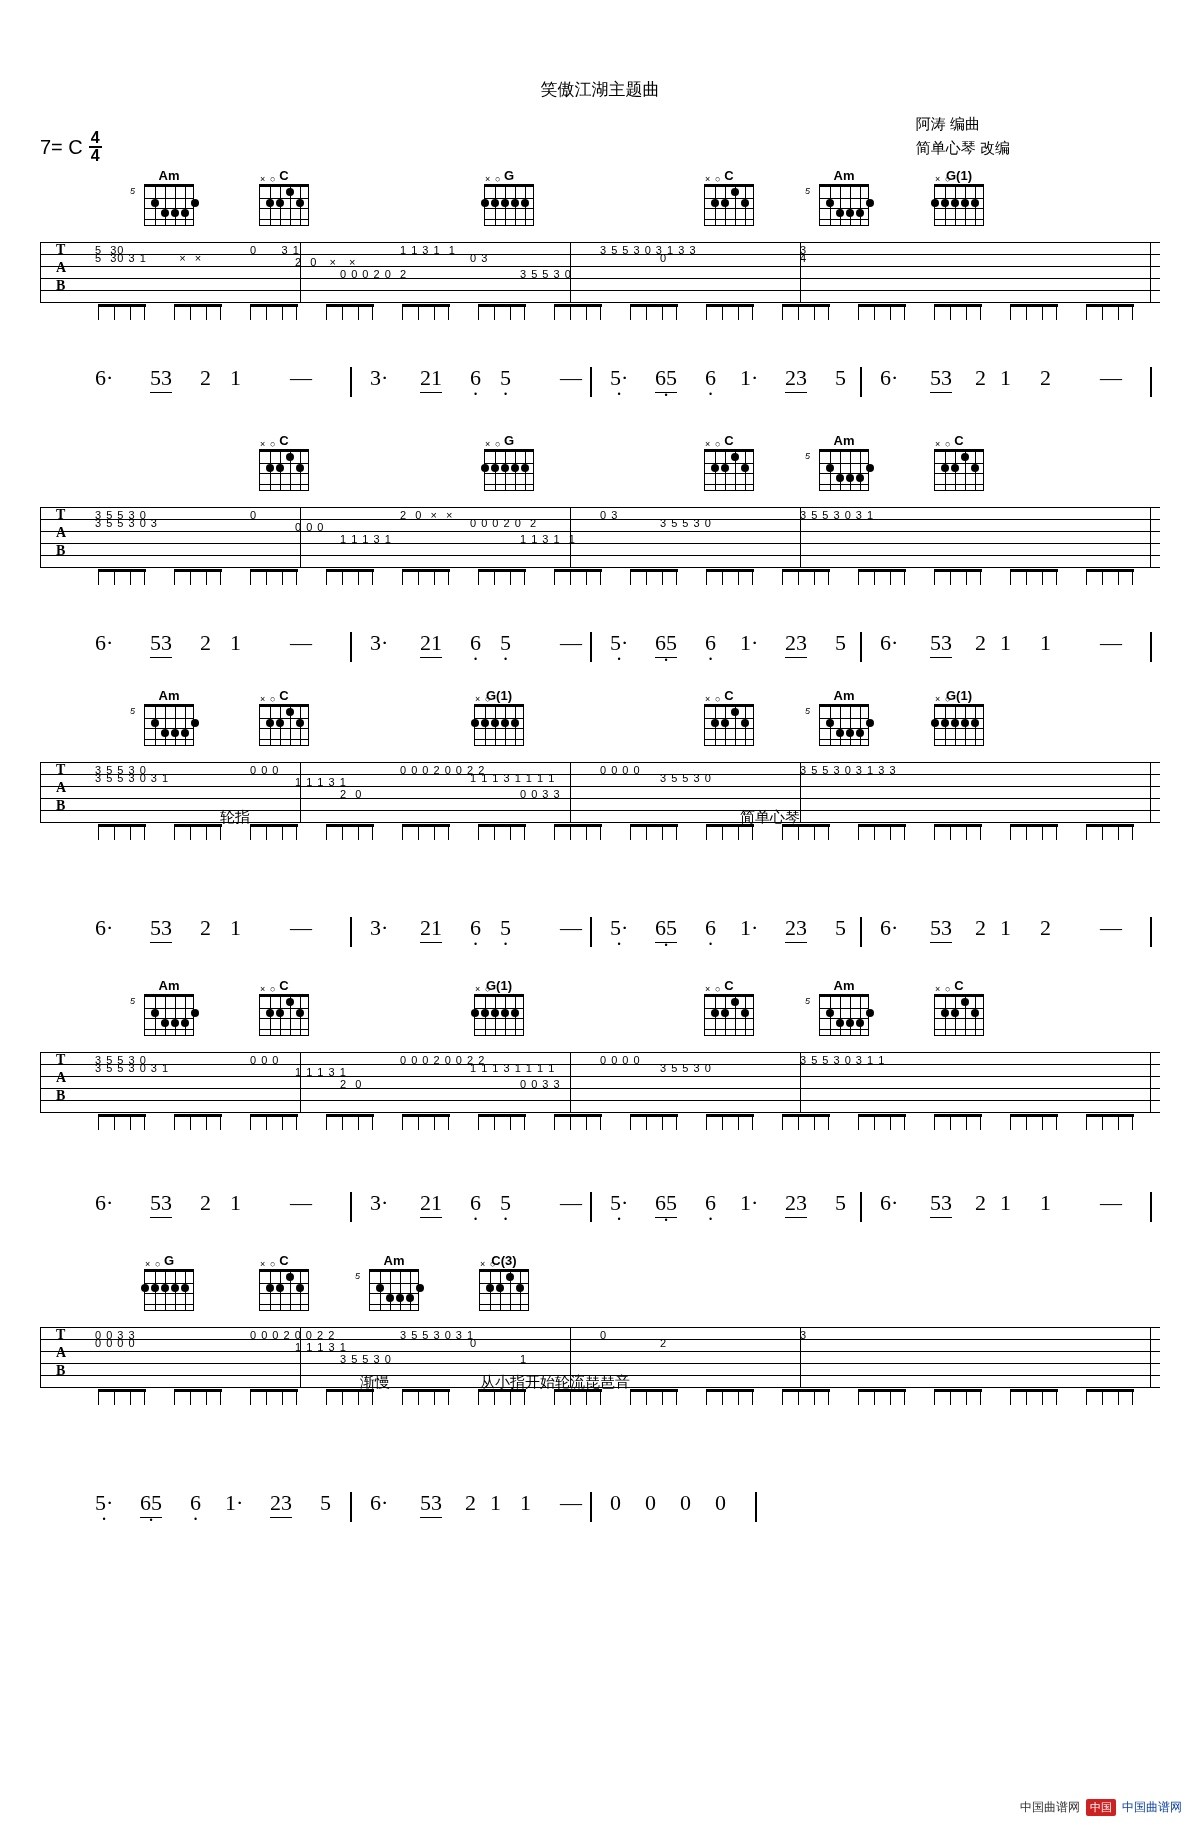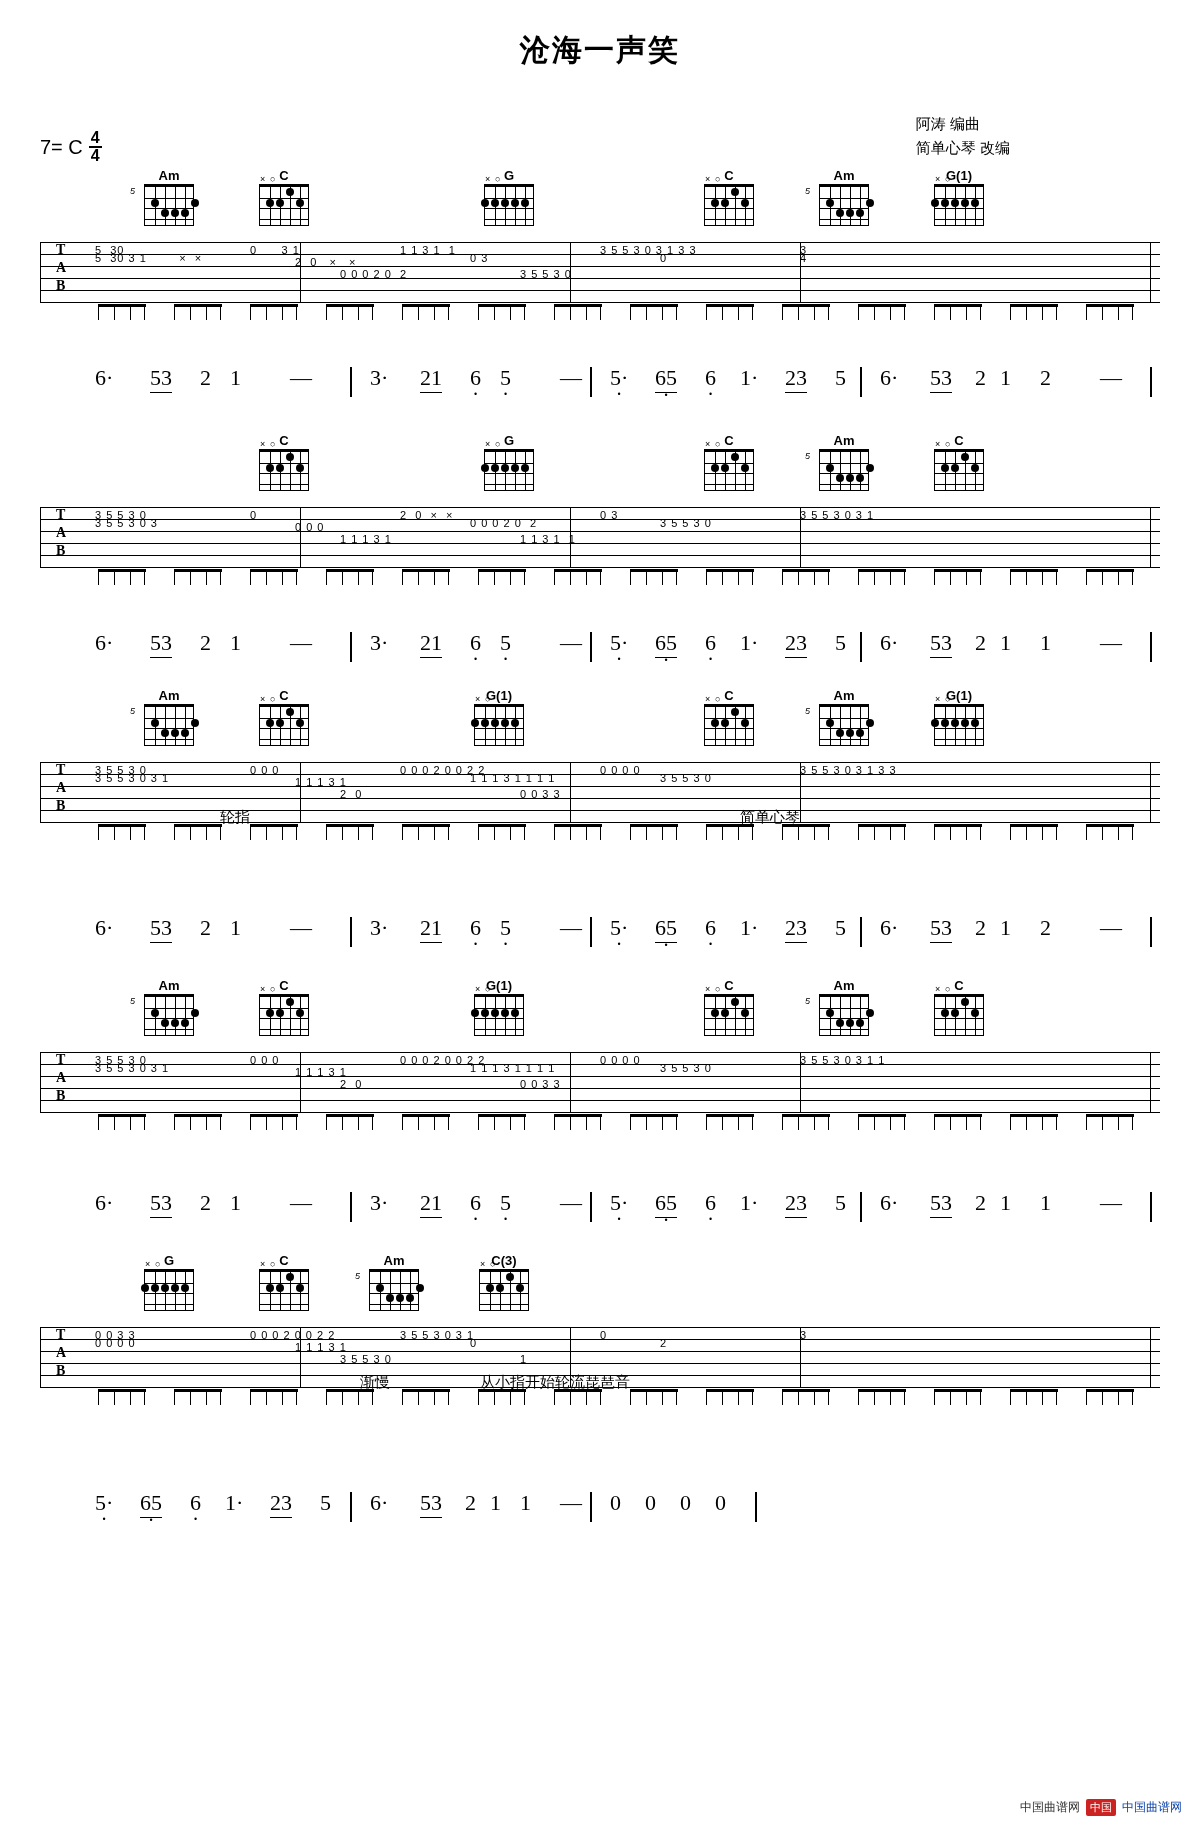--- a/index.html
+++ b/index.html
@@ -62,21 +62,21 @@
   .annot{position:absolute;font-size:15px;}
   .footer{position:absolute;right:18px;bottom:10px;font-size:12px;color:#333;display:flex;align-items:center;gap:6px;}
   .footer .logo{background:#cc2222;color:#fff;font-size:11px;padding:1px 4px;border-radius:2px;}
   .footer .site{color:#1144aa;}
 </style>
 </head>
 <body>
 
 <div class="sheet">
 
-  <div class="title">沧海一声笑</div>
+  <div class="subtitle">笑傲江湖主题曲</div>
 
   <div class="credits">
     <div>阿涛  编曲</div>
     <div>简单心琴  改编</div>
   </div>
 
   <div class="keysig">
     <span>7= C</span>
     <span class="meter">
       <span class="num">4</span>

